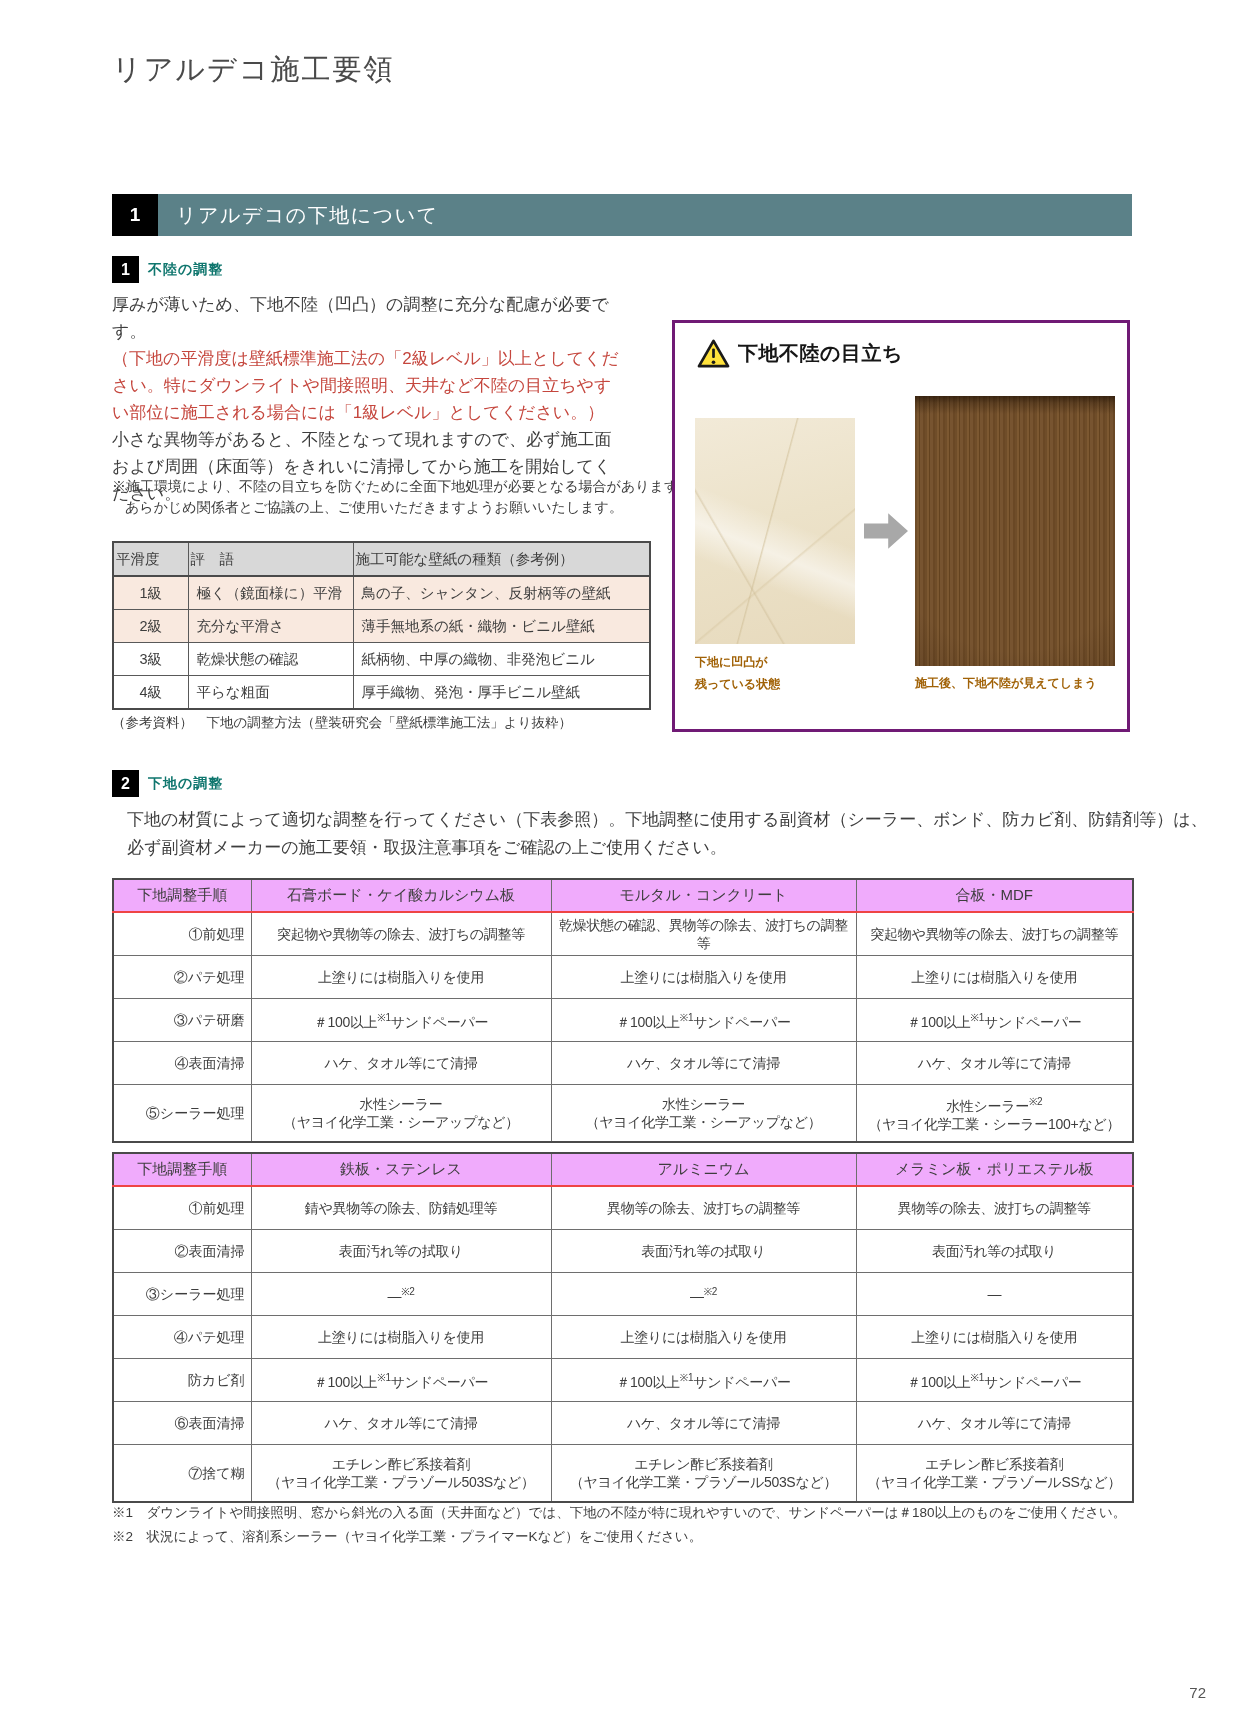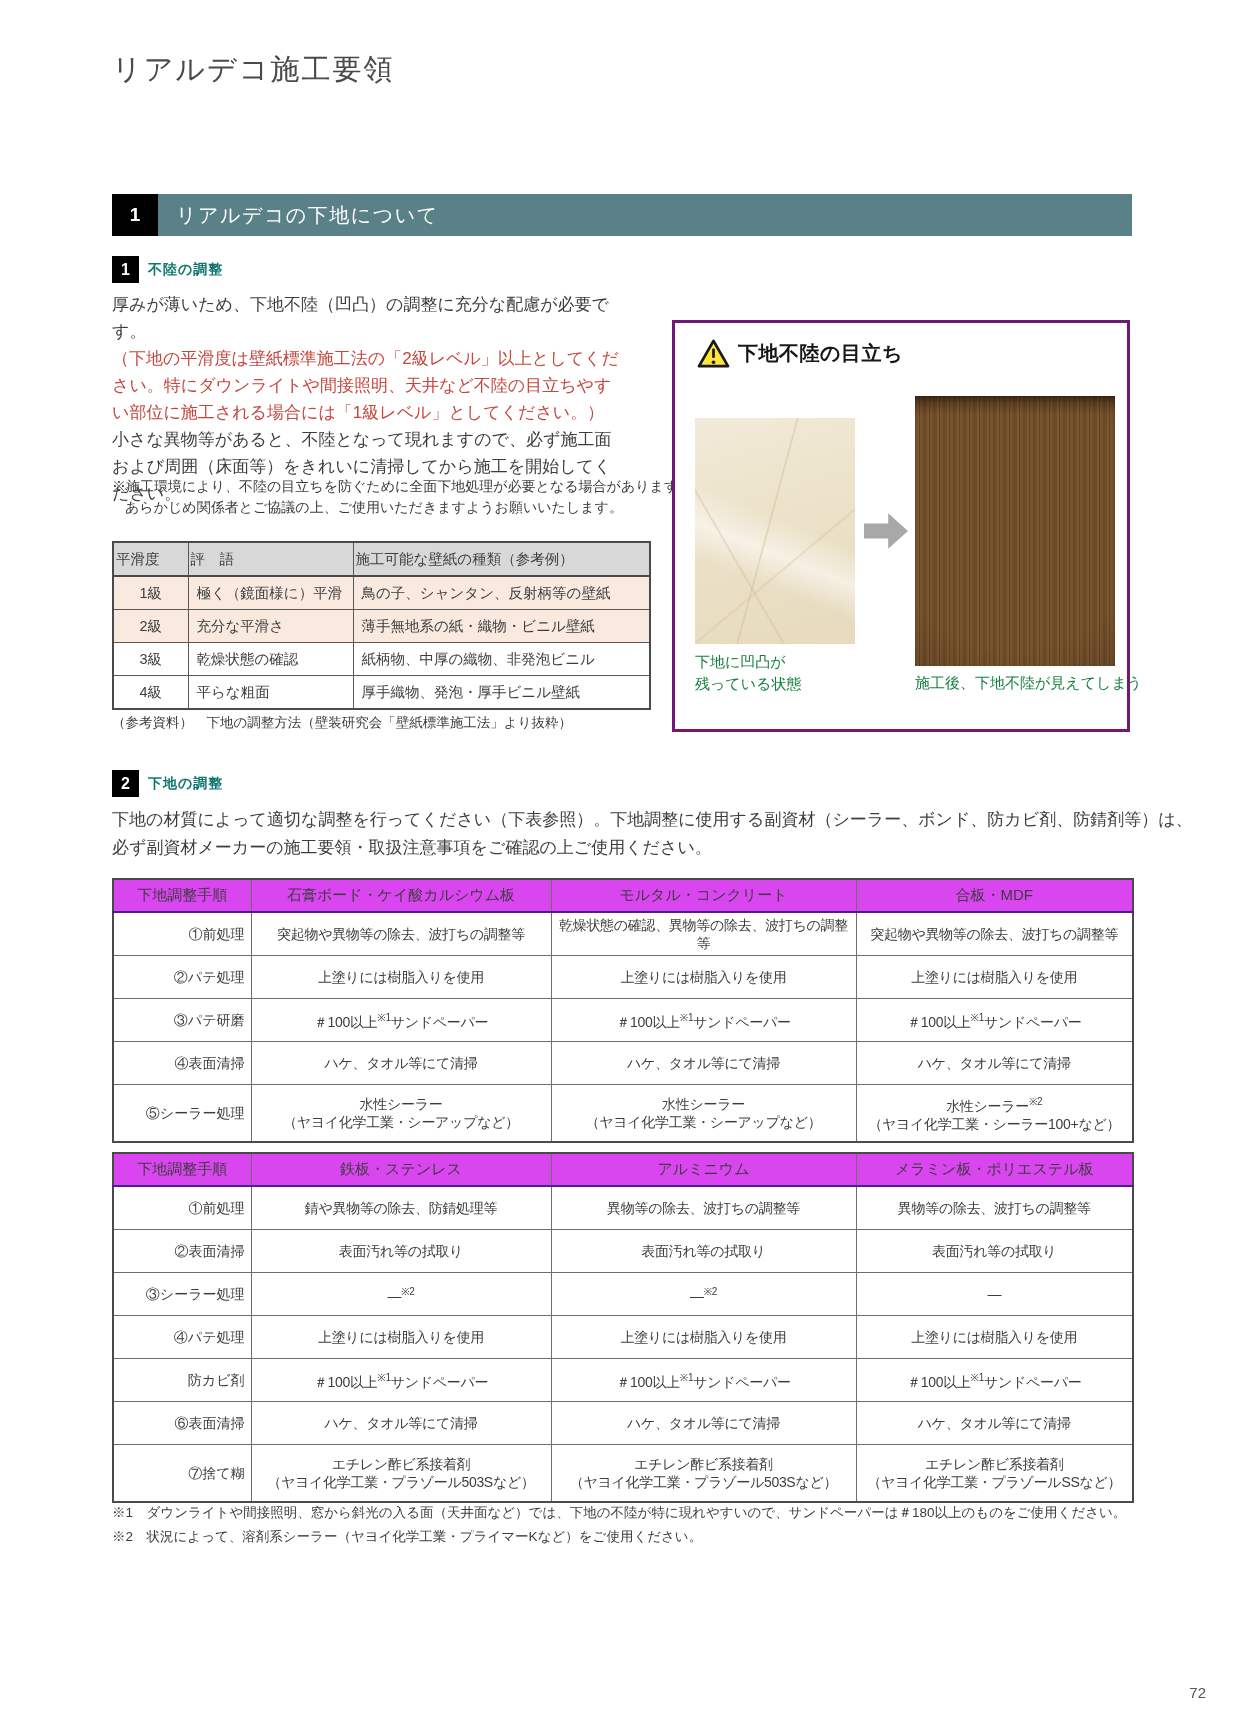--- a/index.html
+++ b/index.html
@@ -16,21 +16,21 @@
   .banner-num { width:46px; background:#000; color:#fff; font-size:19px; font-weight:bold; display:flex; align-items:center; justify-content:center; }
   .banner-title { color:#fff; font-size:20px; display:flex; align-items:center; padding-left:18px; letter-spacing:1.5px; }
   
   .subhead { position:absolute; left:112px; display:flex; align-items:center; gap:9px; }
   .sq { width:27px; height:27px; background:#000; color:#fff; font-weight:bold; font-size:16px; display:flex; align-items:center; justify-content:center; flex:0 0 27px; }
   .subhead-title { color:#0f766e; font-size:14px; font-weight:bold; letter-spacing:1px; }
   
   .para { position:absolute; left:112px; width:510px; font-size:17px; line-height:27px; color:#3d3d3d; }
   .red { color:#c5463d; }
   .para2 { position:absolute; left:112px; top:806px; font-size:17px; line-height:28px; color:#3d3d3d; }
-  .para2 div { white-space:nowrap; }
+  .para2 div { white-space:nowrap;margin-left:15px; }
   .note { position:absolute; left:112px; top:476px; font-size:14px; line-height:21px; color:#3c3c3c; }
   .note div { white-space:nowrap; }
   .note-indent { padding-left:13px; }
   
   .smtable { position:absolute; left:112px; top:541px; border-collapse:collapse; table-layout:fixed; font-size:14.5px; color:#3d3d3d; border:2px solid #4a4a4a; }
   .smtable th, .smtable td { border:1px solid #595959; height:32px; padding:0 8px; }
   .smtable th { background:#d8d8d8; font-weight:normal; text-align:left; border-bottom:2px solid #4a4a4a; padding:0 2px; }
   .smtable td.c { text-align:center; padding:0; }
   .smtable tr.pink td { background:#f9e9df; }
   .smcaption { position:absolute; left:112px; top:714px; font-size:13.5px; color:#3c3c3c; white-space:nowrap; }
@@ -52,27 +52,27 @@
   .wood {
     left:240px; top:73px; width:200px; height:270px;
     background:
       linear-gradient(180deg, rgba(25,12,2,0.62) 0px, rgba(25,12,2,0.28) 7px, rgba(25,12,2,0) 18px),
       radial-gradient(ellipse 120% 90% at 50% 45%, rgba(0,0,0,0) 55%, rgba(35,18,4,0.38) 100%),
       repeating-linear-gradient(90deg, #6f4d29 0px, #6f4d29 2px, #7c5831 2px, #7c5831 4px, #64431f 4px, #64431f 5px, #775430 5px, #775430 8px, #6a4825 8px, #6a4825 10px),
       #6f4d29;
   }
   .arrow { position:absolute; left:189px; top:189px; width:44px; height:38px; background:#a8a8a8;
     clip-path:polygon(0 30%, 55% 30%, 55% 3%, 100% 50%, 55% 97%, 55% 70%, 0 70%); }
-  .cap { position:absolute; font-size:15px; line-height:22px; color:#15803d; white-space:nowrap; }
+  .cap { position:absolute; font-size:12px; line-height:22px; color:#a16207; white-space:nowrap;font-weight:bold; }
   .capL { left:20px; top:328px; }
   .capR { left:240px; top:349px; }
   
   .adj-table { position:absolute; left:112px; border-collapse:collapse; table-layout:fixed; font-size:14px; text-align:center; color:#3d3d3d; border:2px solid #4a4a4a; }
   .adj-table th, .adj-table td { border:1px solid #6e6e6e; padding:0 6px; }
-  .adj-table th { background:#d946ef; font-weight:normal; height:31px; font-size:15px; border-bottom:2px solid #4c1d95; }
+  .adj-table th { background:#f0abfc; font-weight:normal; height:31px; font-size:15px; border-bottom:2px solid #ef4444; }
   .adj-table td { height:42px; line-height:18px; letter-spacing:-0.3px; }
   .adj-table td.rowhead { text-align:right; padding-left:10px; letter-spacing:0; }
   .adj-table tr.tall td { height:56px; }
   .tblA { top:878px; }
   .tblB { top:1152px; }
   sup { font-size:10px; }
   .footnote { position:absolute; left:112px; font-size:13.5px; color:#3c3c3c; white-space:nowrap; }
   .fn1 { top:1504px; }
   .fn2 { top:1528px; }
   .pagenum { position:absolute; right:34px; top:1684px; font-size:15px; color:#555; }

